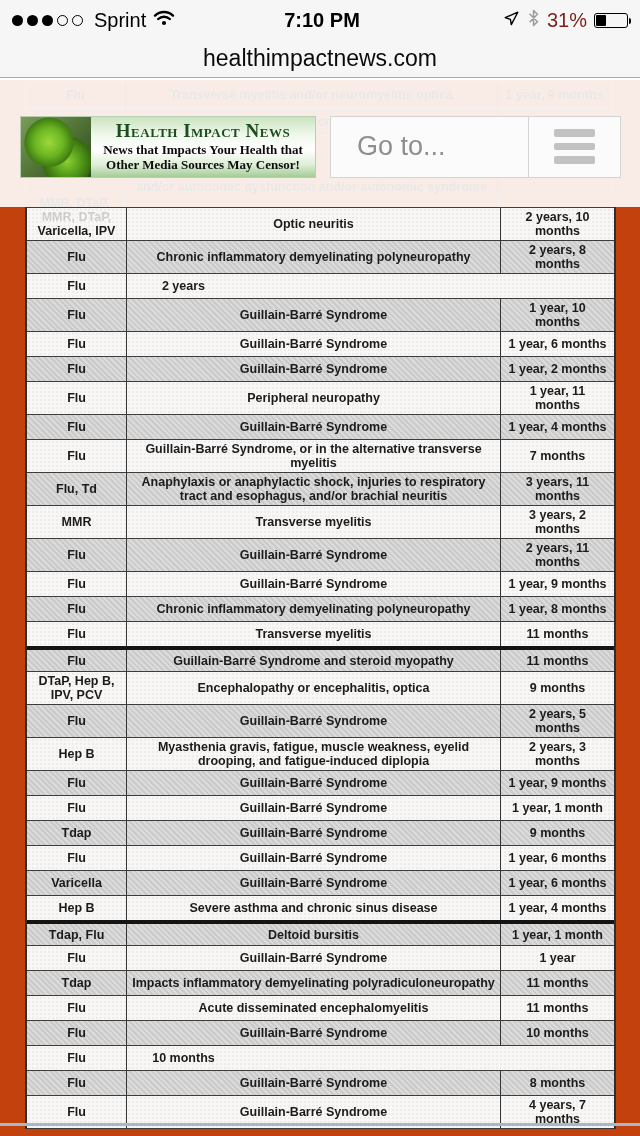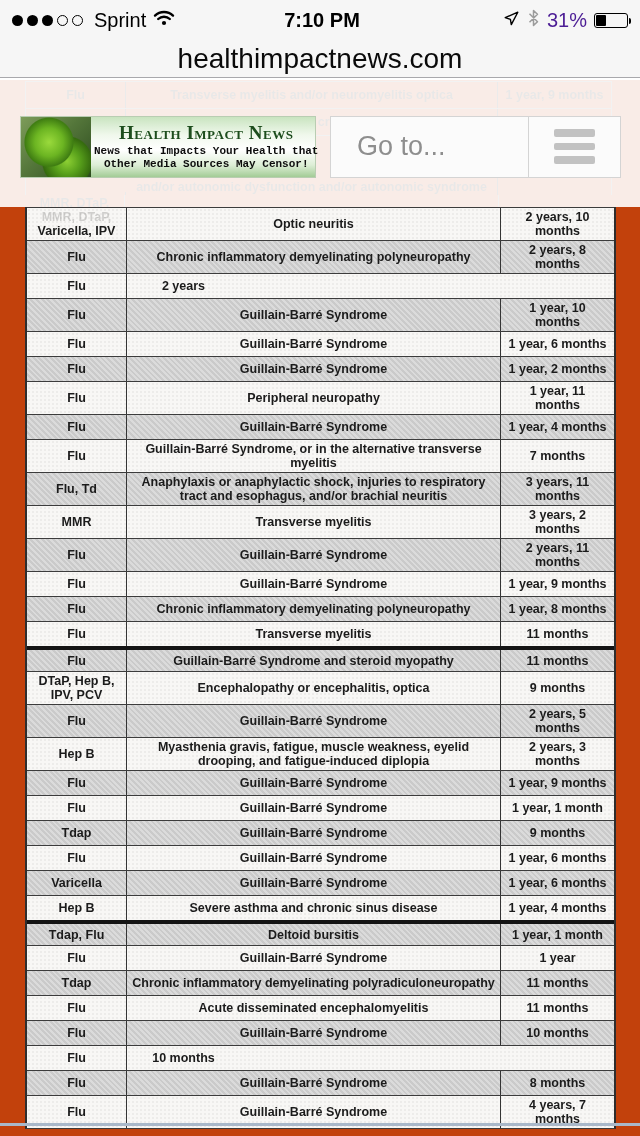--- a/index.html
+++ b/index.html
@@ -8,28 +8,28 @@
   
   .status-bar{position:absolute;top:0;left:0;width:640px;height:40px;background:#f6f6f6;
               display:flex;align-items:center;justify-content:space-between;padding:0 12px;box-sizing:border-box;}
   .sb-left,.sb-right{display:flex;align-items:center;gap:7px;}
   .dots{display:flex;align-items:center;gap:4px;margin-right:4px;}
   .dot{width:11px;height:11px;border-radius:50%;box-sizing:border-box;}
   .dot.on{background:#000;}
   .dot.off{border:1.5px solid #000;background:transparent;}
   .carrier{font-size:20px;color:#000;}
   .sb-time{position:absolute;left:4px;right:0;text-align:center;font-size:20px;font-weight:700;color:#000;pointer-events:none;}
-  .pct{font-size:20px;color:#4c1d95;}
+  .pct{font-size:20px;color:#7f1d1d;}
   .battery{position:relative;width:34px;height:15px;border:1.5px solid #000;border-radius:3px;box-sizing:border-box;}
   .battery .fill{position:absolute;left:1px;top:1px;bottom:1px;width:31%;background:#000;border-radius:1px;}
   .battery .nub{position:absolute;right:-4px;top:4px;width:2.5px;height:6px;background:#000;border-radius:0 2px 2px 0;}
   
   .url-bar{position:absolute;top:40px;left:0;width:640px;height:38px;background:#f6f6f6;
            display:flex;align-items:center;justify-content:center;border-bottom:1.5px solid #a8a8ac;box-sizing:border-box;cursor:pointer;}
-  .url-bar span{font-size:28px;color:#0a0a0a;}
+  .url-bar span{font-size:23px;color:#0a0a0a;}
   
   .page{position:absolute;top:79.5px;left:0;width:640px;bottom:0;background:#c2410c;}
   
   .faint-zone{position:absolute;left:25px;top:1px;width:587px;z-index:1;}
   .frow{display:flex;border:1px solid #777;border-bottom:none;color:#444;}
   .frow:last-child{border:none;}
   .frow .cell{font-size:12.5px;font-weight:700;}
   .frow-0{height:26px;}
   .frow-1{height:26px;}
   .frow-2{height:59px;align-items:flex-end;}
@@ -42,21 +42,21 @@
           background:linear-gradient(180deg,#c9e4c0 0%,#f0f8ec 30%,#ffffff 55%,#ddeed6 80%,#a3cc96 100%);
           border:1px solid #b9cdb2;box-sizing:border-box;}
   .banner-photo{width:70px;height:100%;flex:none;
       background:
         radial-gradient(circle at 40% 42%, #9ada3c 0%, #6cb522 26%, #3f7d12 44%, rgba(0,0,0,0) 46%),
         radial-gradient(circle at 66% 74%, #8ccf33 0%, #58a01b 20%, #356b0e 38%, rgba(0,0,0,0) 40%),
         linear-gradient(135deg,#7d9c5a 0%,#55773b 45%,#2c4a1e 100%);}
   .banner-text{flex:1;display:flex;flex-direction:column;align-items:center;justify-content:center;padding:2px 3px;}
   .banner-title{font-family:"Liberation Serif",serif;font-variant:small-caps;font-weight:700;
                 font-size:19px;letter-spacing:0.5px;color:#1d4d1d;line-height:1;white-space:nowrap;}
-  .banner-tagline{font-family:Liberation Mono, monospace;font-weight:700;font-size:11px;color:#0d0d0d;
+  .banner-tagline{font-family:Liberation Serif, serif;font-weight:700;font-size:13px;color:#0d0d0d;
                   text-align:center;line-height:1.15;margin-top:3px;white-space:nowrap;}
   .goto-select{position:absolute;left:330px;top:36px;width:220px;height:62px;background:#fbfbfb;
                border:1px solid #d4d4d4;box-sizing:border-box;display:flex;align-items:center;cursor:pointer;}
   .goto-select span{font-size:27px;color:#8e8e8e;padding-left:26px;}
   .menu-btn{position:absolute;left:528px;top:36px;width:93px;height:62px;background:#fbfbfb;
             border:1px solid #d4d4d4;box-sizing:border-box;display:flex;flex-direction:column;
             align-items:center;justify-content:center;gap:6px;cursor:pointer;}
   .menu-btn .bar{width:41px;height:7.5px;border-radius:2px;background:#c2c2c2;}
   
   .vax-table{position:absolute;left:25px;top:127.5px;width:587px;z-index:3;
@@ -364,21 +364,21 @@
           <div class="cell c1">
             <span>Flu</span>
           </div>
           <div class="cell c2">Guillain-Barré Syndrome</div>
           <div class="cell c3">1 year</div>
         </div>
         <div class="vrow shaded">
           <div class="cell c1">
             <span>Tdap</span>
           </div>
-          <div class="cell c2">Chronic inflammatory demyelinating polyradiculoneuropathy</div>
+          <div class="cell c2">Impacts inflammatory demyelinating polyradiculoneuropathy</div>
           <div class="cell c3">11 months</div>
         </div>
         <div class="vrow plain">
           <div class="cell c1">
             <span>Flu</span>
           </div>
           <div class="cell c2">Acute disseminated encephalomyelitis</div>
           <div class="cell c3">11 months</div>
         </div>
         <div class="vrow shaded">

